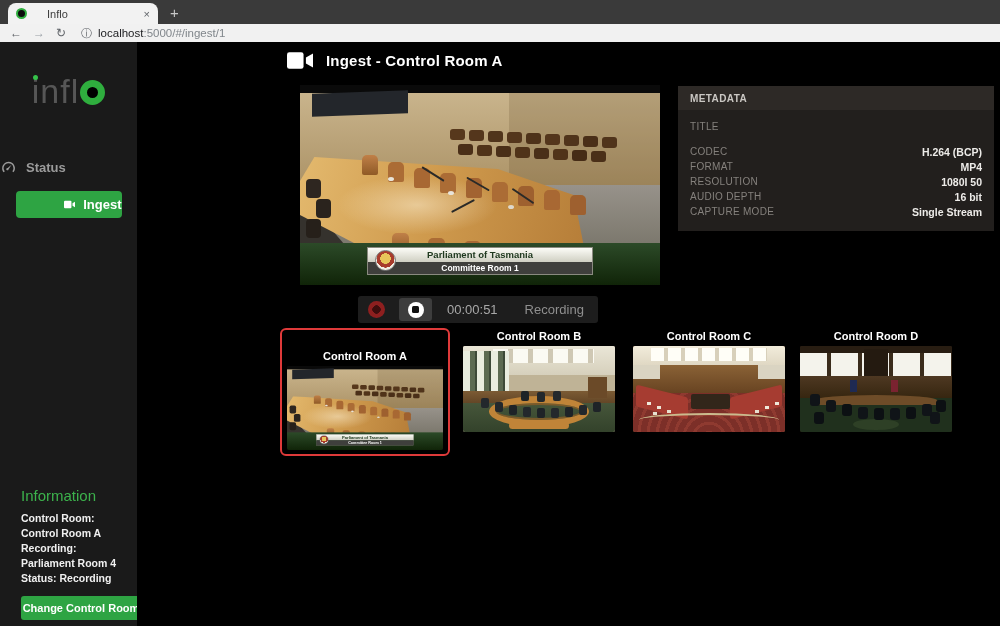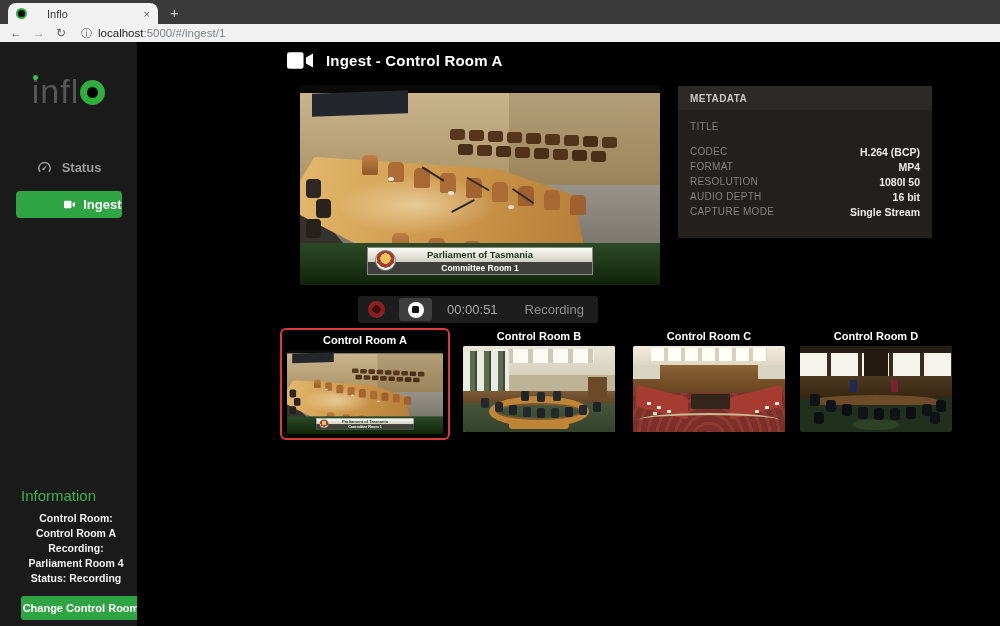--- a/index.html
+++ b/index.html
@@ -28,43 +28,43 @@
   .sidebar { width:137px; background:#1a1a1a; position:relative; flex-shrink:0; }
   .main { flex:1; position:relative; background:#000; }
 
   
   .logo { margin-top:30px; text-align:center; position:relative; color:#565656;
           font-size:34px; font-weight:300; letter-spacing:1px; }
   .logo-o { display:inline-block; width:25px; height:25px; border-radius:50%;
             border:7px solid #2fae3e; background:#000; vertical-align:-2px; margin-left:1px; }
   .logo-dot { position:absolute; width:5px; height:5px; border-radius:50%;
               background:#35c24a; top:3px; left:33px; }
-  .nav-status { margin-top:48px; display:flex; justify-content:center; align-items:center;
+  .nav-status { margin-top:48px; display:flex; justify-content:flex-start; align-items:center;
                 gap:9px; color:#9b9b9b; font-size:13px; font-weight:700; }
   .gauge-svg { width:17px; height:17px; fill:#9b9b9b; }
   .btn-ingest { margin:15px auto 0; width:106px; height:27px; background:#2ea443;
                 border-radius:4px; color:#fff; font-size:13px; font-weight:700;
                 display:flex; align-items:center; justify-content:center; gap:8px; cursor:pointer;padding-left:48px; }
   .cam-svg { width:15px; height:11px; fill:#fff; }
   .info-block { position:absolute; left:9px; right:6px; bottom:6px;margin-left:12px; }
   .info-block h2 { color:#3cb24c; font-size:15px; font-weight:400; margin-bottom:7px; }
-  .info-line { color:#f0f0f0; font-size:10.5px; font-weight:700; line-height:15px;text-align:center; }
+  .info-line { color:#f0f0f0; font-size:10.5px; font-weight:700; line-height:15px; }
   .btn-change { margin-top:10px; width:120px; height:24px; background:#2ea443;
                 border-radius:3px; color:#fff; font-size:11px; font-weight:700;
                 display:flex; align-items:center; justify-content:center; cursor:pointer; }
 
   
   .page-title { position:absolute; left:150px; top:9px; display:flex; align-items:center;
                 gap:13px; color:#fff; }
   .page-title .cam-big { width:26px; height:19px; fill:#fff; }
   .page-title span { font-size:15px; font-weight:700; letter-spacing:.2px; }
 
   
-  .metadata { position:absolute; left:541px; top:44px; width:254px; background:#221f1d;
-              padding-bottom:19px; }
+  .metadata { position:absolute; left:541px; top:44px; width:316px; background:#221f1d;
+              padding-bottom:12px; }
   .metadata-header { background:#2d2926; padding:7px 12px 6px; color:#cac7c3;
                      font-size:10px; font-weight:700; letter-spacing:.4px; }
   .md-row { display:flex; justify-content:space-between; padding:1.5px 12px; }
   .md-row .lbl { color:#85817d; font-size:10px; letter-spacing:.3px; }
   .md-row .val { color:#edebe8; font-size:10.5px; font-weight:700; }
   .md-row.title-row { margin:9px 0 11px; }
 
   
   .controls { position:absolute; left:221px; top:254px; width:240px; height:27px;
               background:#1d1d1d; border-radius:3px; display:flex; align-items:center; }
@@ -76,21 +76,21 @@
                display:flex; align-items:center; justify-content:center; }
   .stop-sq { width:7px; height:7px; background:#111; border-radius:1.5px; }
   .timer { margin-left:15px; color:#a8a8a8; font-size:13px; }
   .rec-status { margin-left:27px; color:#8f8f8f; font-size:13px; }
 
   
   .thumb { position:absolute; cursor:pointer; }
   .thumb-label { color:#fff; font-size:11px; font-weight:700; text-align:center; height:16px; }
   .thumb-img { position:relative; overflow:hidden; background:#111; border-radius:2px; }
   .thumb-a { left:143px; top:286px; width:170px; border:2px solid #df3a3a; border-radius:6px;
-             padding:4px 0 4px; }
+             padding:20px 0 4px; }
   .thumb-a .thumb-img { width:156px; height:84px; margin:0 auto; }
   .thumb-b { left:326px; top:288px; width:152px; }
   .thumb-c { left:496px; top:288px; width:152px; }
   .thumb-d { left:663px; top:288px; width:152px; }
   .thumb-b .thumb-img, .thumb-c .thumb-img, .thumb-d .thumb-img { width:152px; height:86px; }
 
   
   .preview { position:absolute; left:163px; top:43px; width:360px; height:200px;
              overflow:hidden; background:#111; }
   .scene-a { position:absolute; width:360px; height:200px; }

